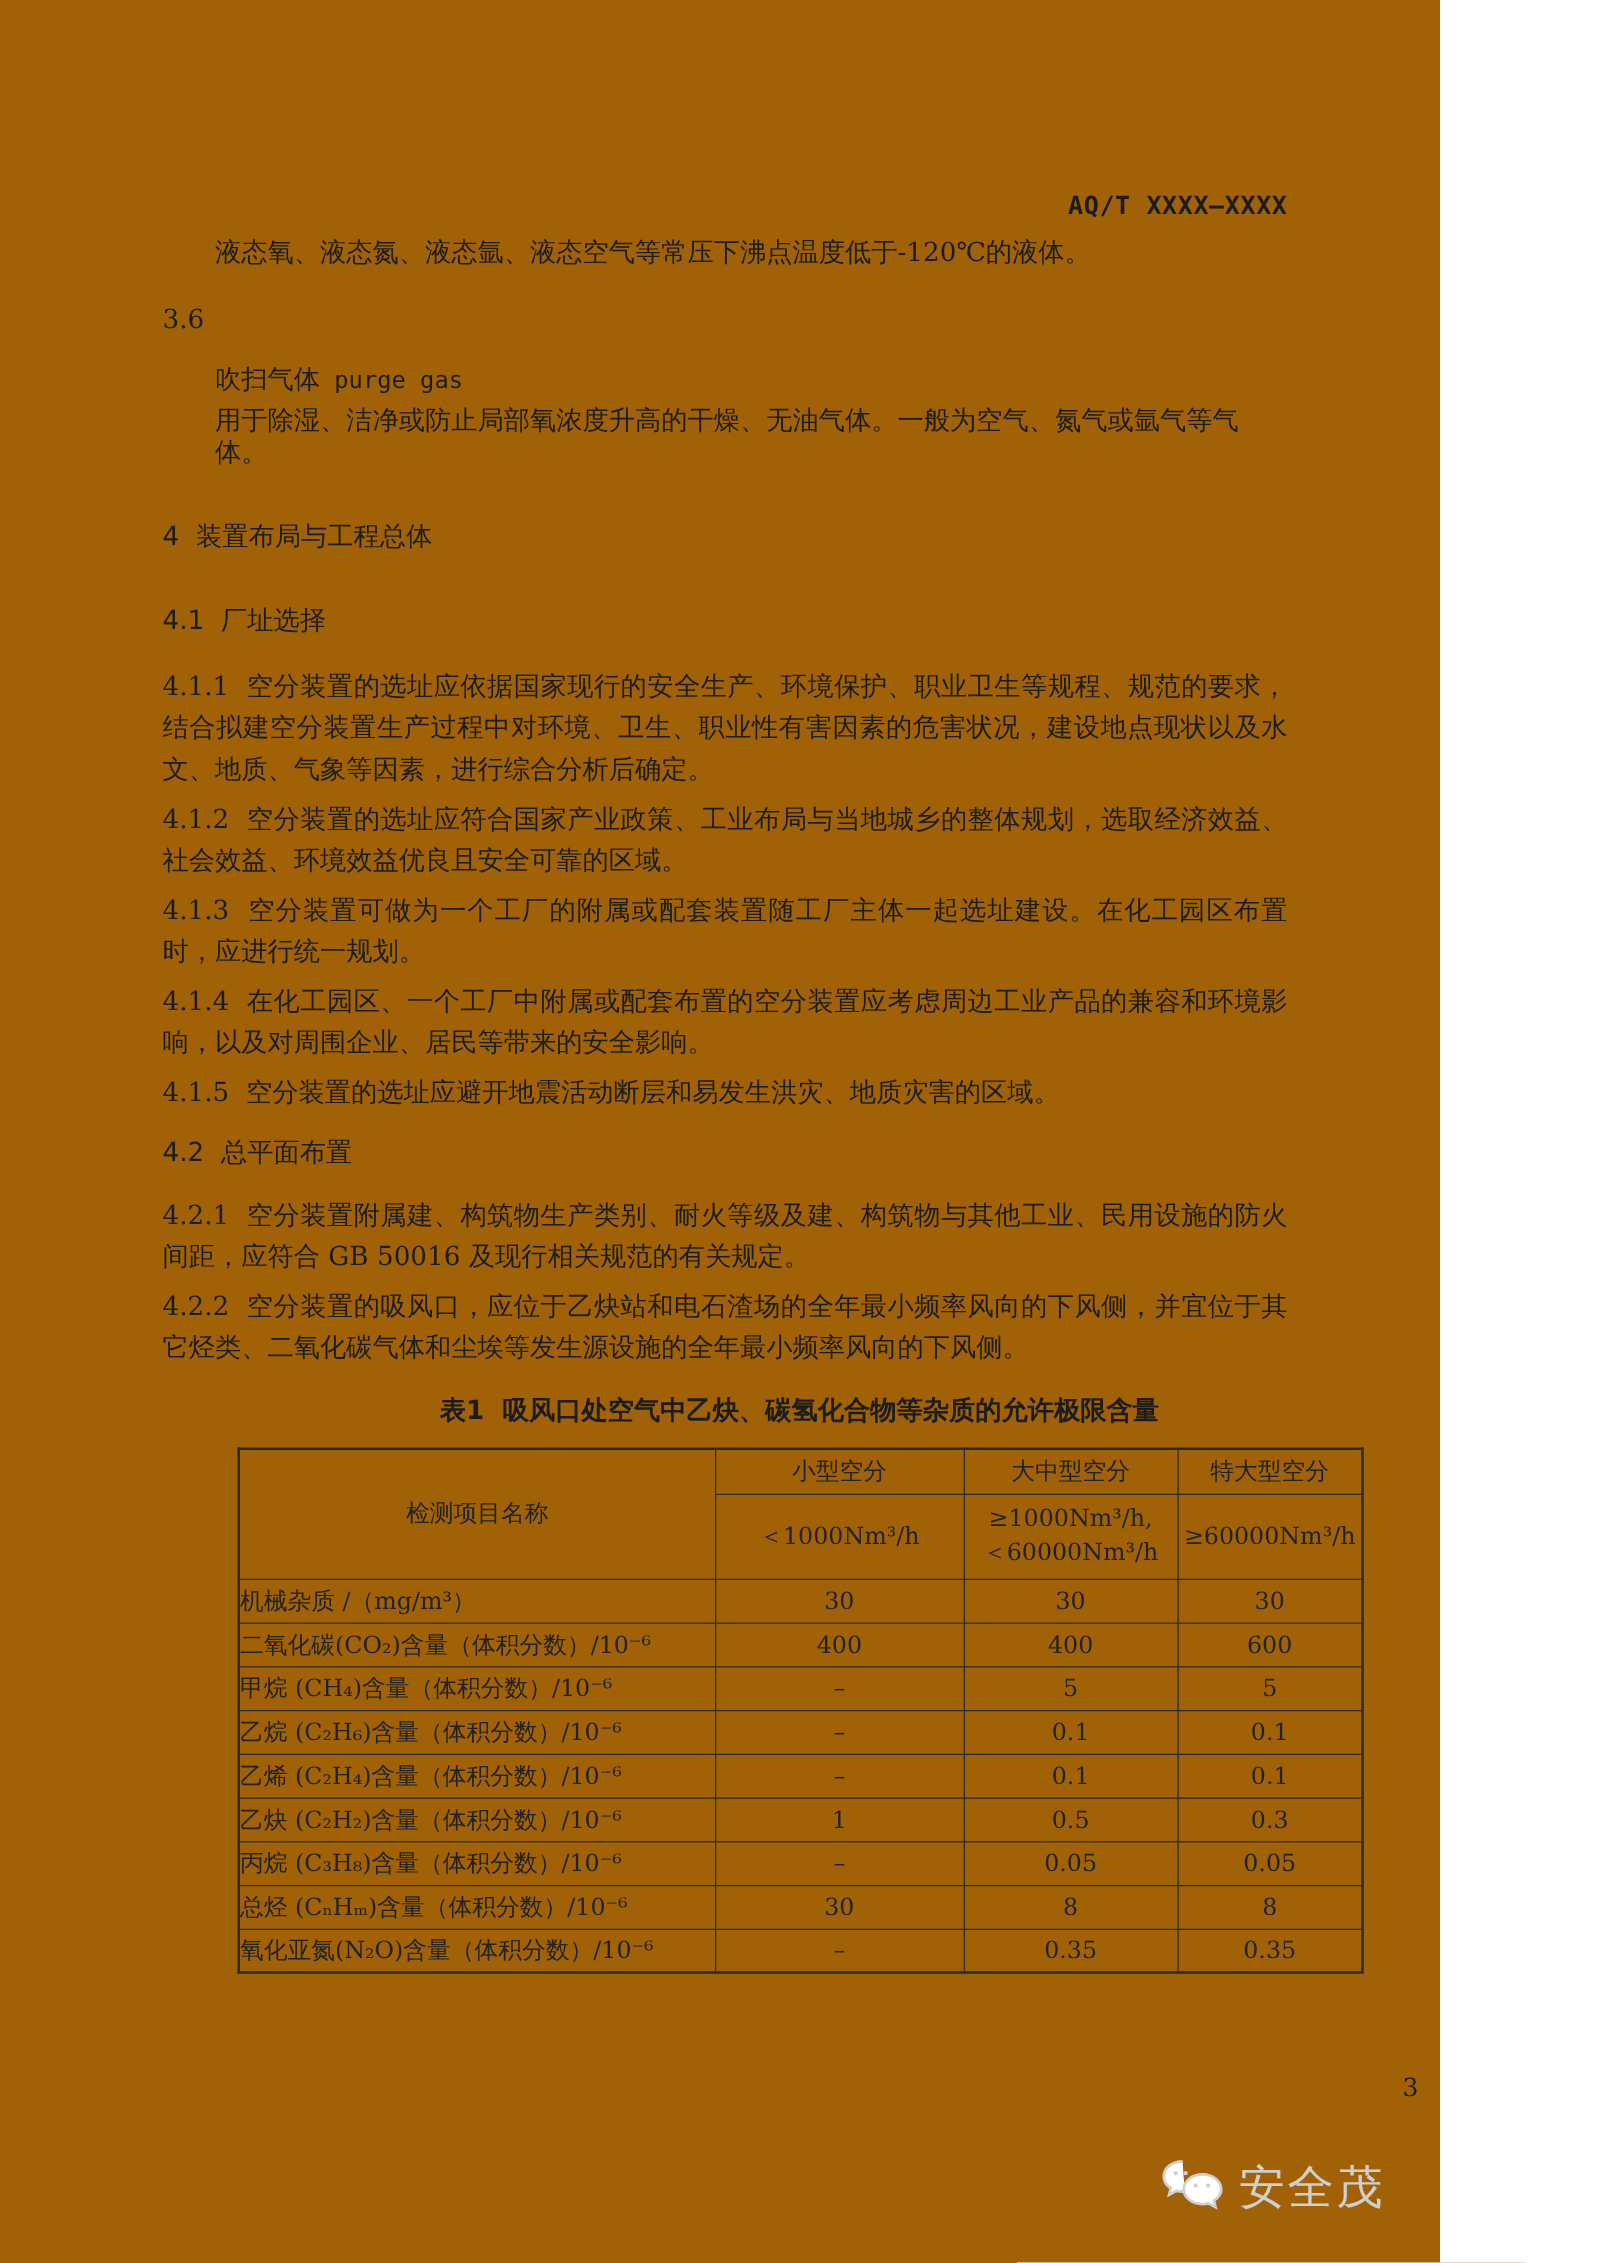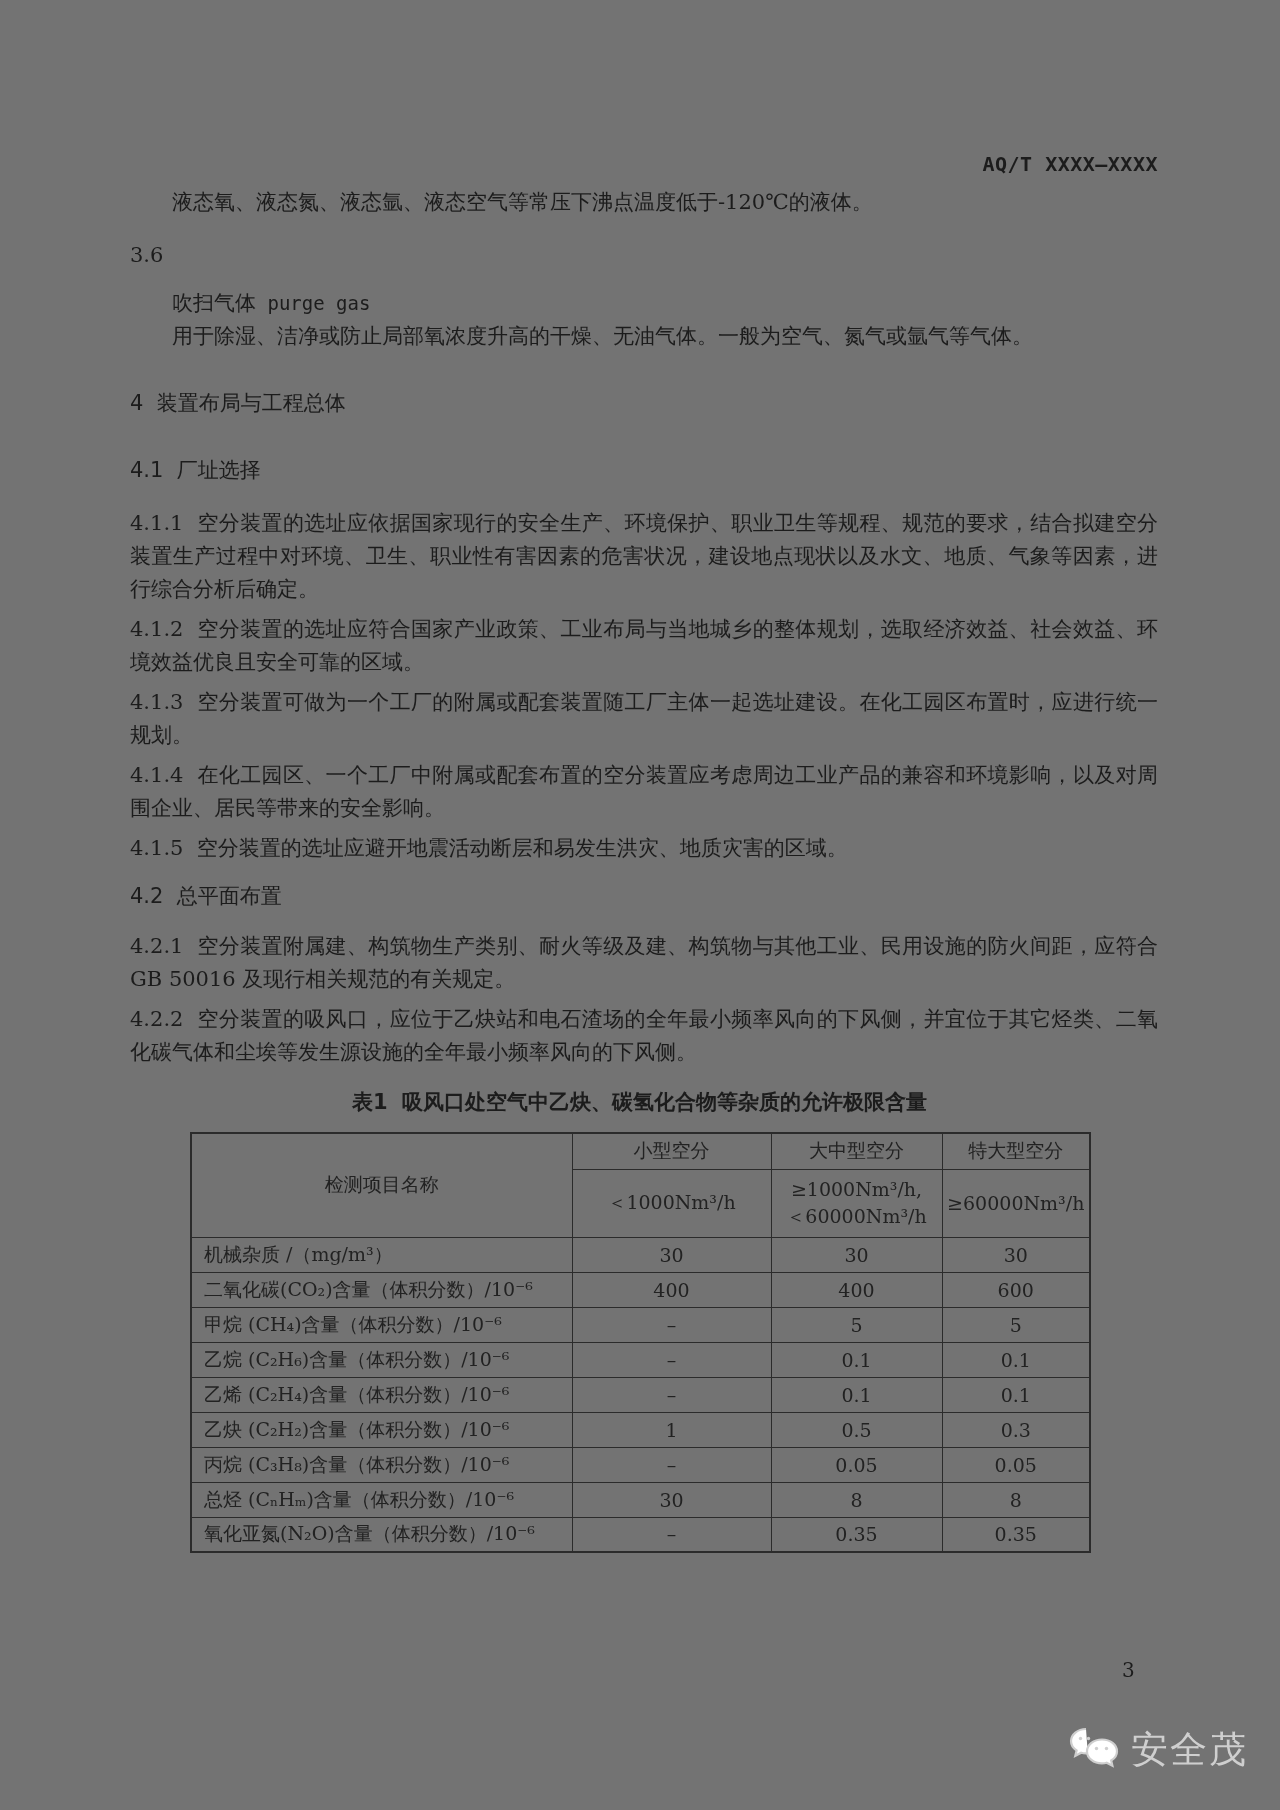--- a/index.html
+++ b/index.html
@@ -1,21 +1,21 @@
 <!DOCTYPE html>
 <html><head>
 <meta charset="utf-8">
 <style>
   * { margin: 0; padding: 0; box-sizing: border-box; }
   html, body { background: #ffffff; }
   .page {
     position: relative;
-    width: 1280px;
+    width: 1152px;
     height: 1810px;
-    background: #737373;
+    background: #a16207;
     color: #1c1c1c;
     font-family: "DejaVu Serif", "Liberation Serif", serif;
     padding: 153px 122px 0 130px;
     overflow: hidden;
   }
   .doc-code {
     text-align: right;
     font-family: "DejaVu Sans Mono", "Liberation Mono", monospace;
     font-weight: bold;
     font-size: 20px;
@@ -80,34 +80,33 @@
     text-align: center;
     vertical-align: middle;
     padding: 0;
     overflow: hidden;
   }
   .limits .r1 { height: 36px; }
   .limits .r2 th { height: 68px; }
   .limits .dr { height: 35px; }
   .limits td.item {
     text-align: left;
-    padding-left: 12px;
   }
   .cap-line { line-height: 27px; }
   .page-num {
     position: absolute;
     top: 1658px;
     left: 1122px;
     font-size: 20px;
     line-height: 24px;
   }
   .watermark {
     position: absolute;
     top: 1726px;
-    right: 32px;
+    right: 44px;
     display: flex;
     align-items: center;
     gap: 8px;
     color: #cfcfcf;
     font-family: "DejaVu Sans", "Liberation Sans", sans-serif;
     font-size: 37px;
     line-height: 46px;
     letter-spacing: 2px;
   }
   .watermark svg { display: block; }

